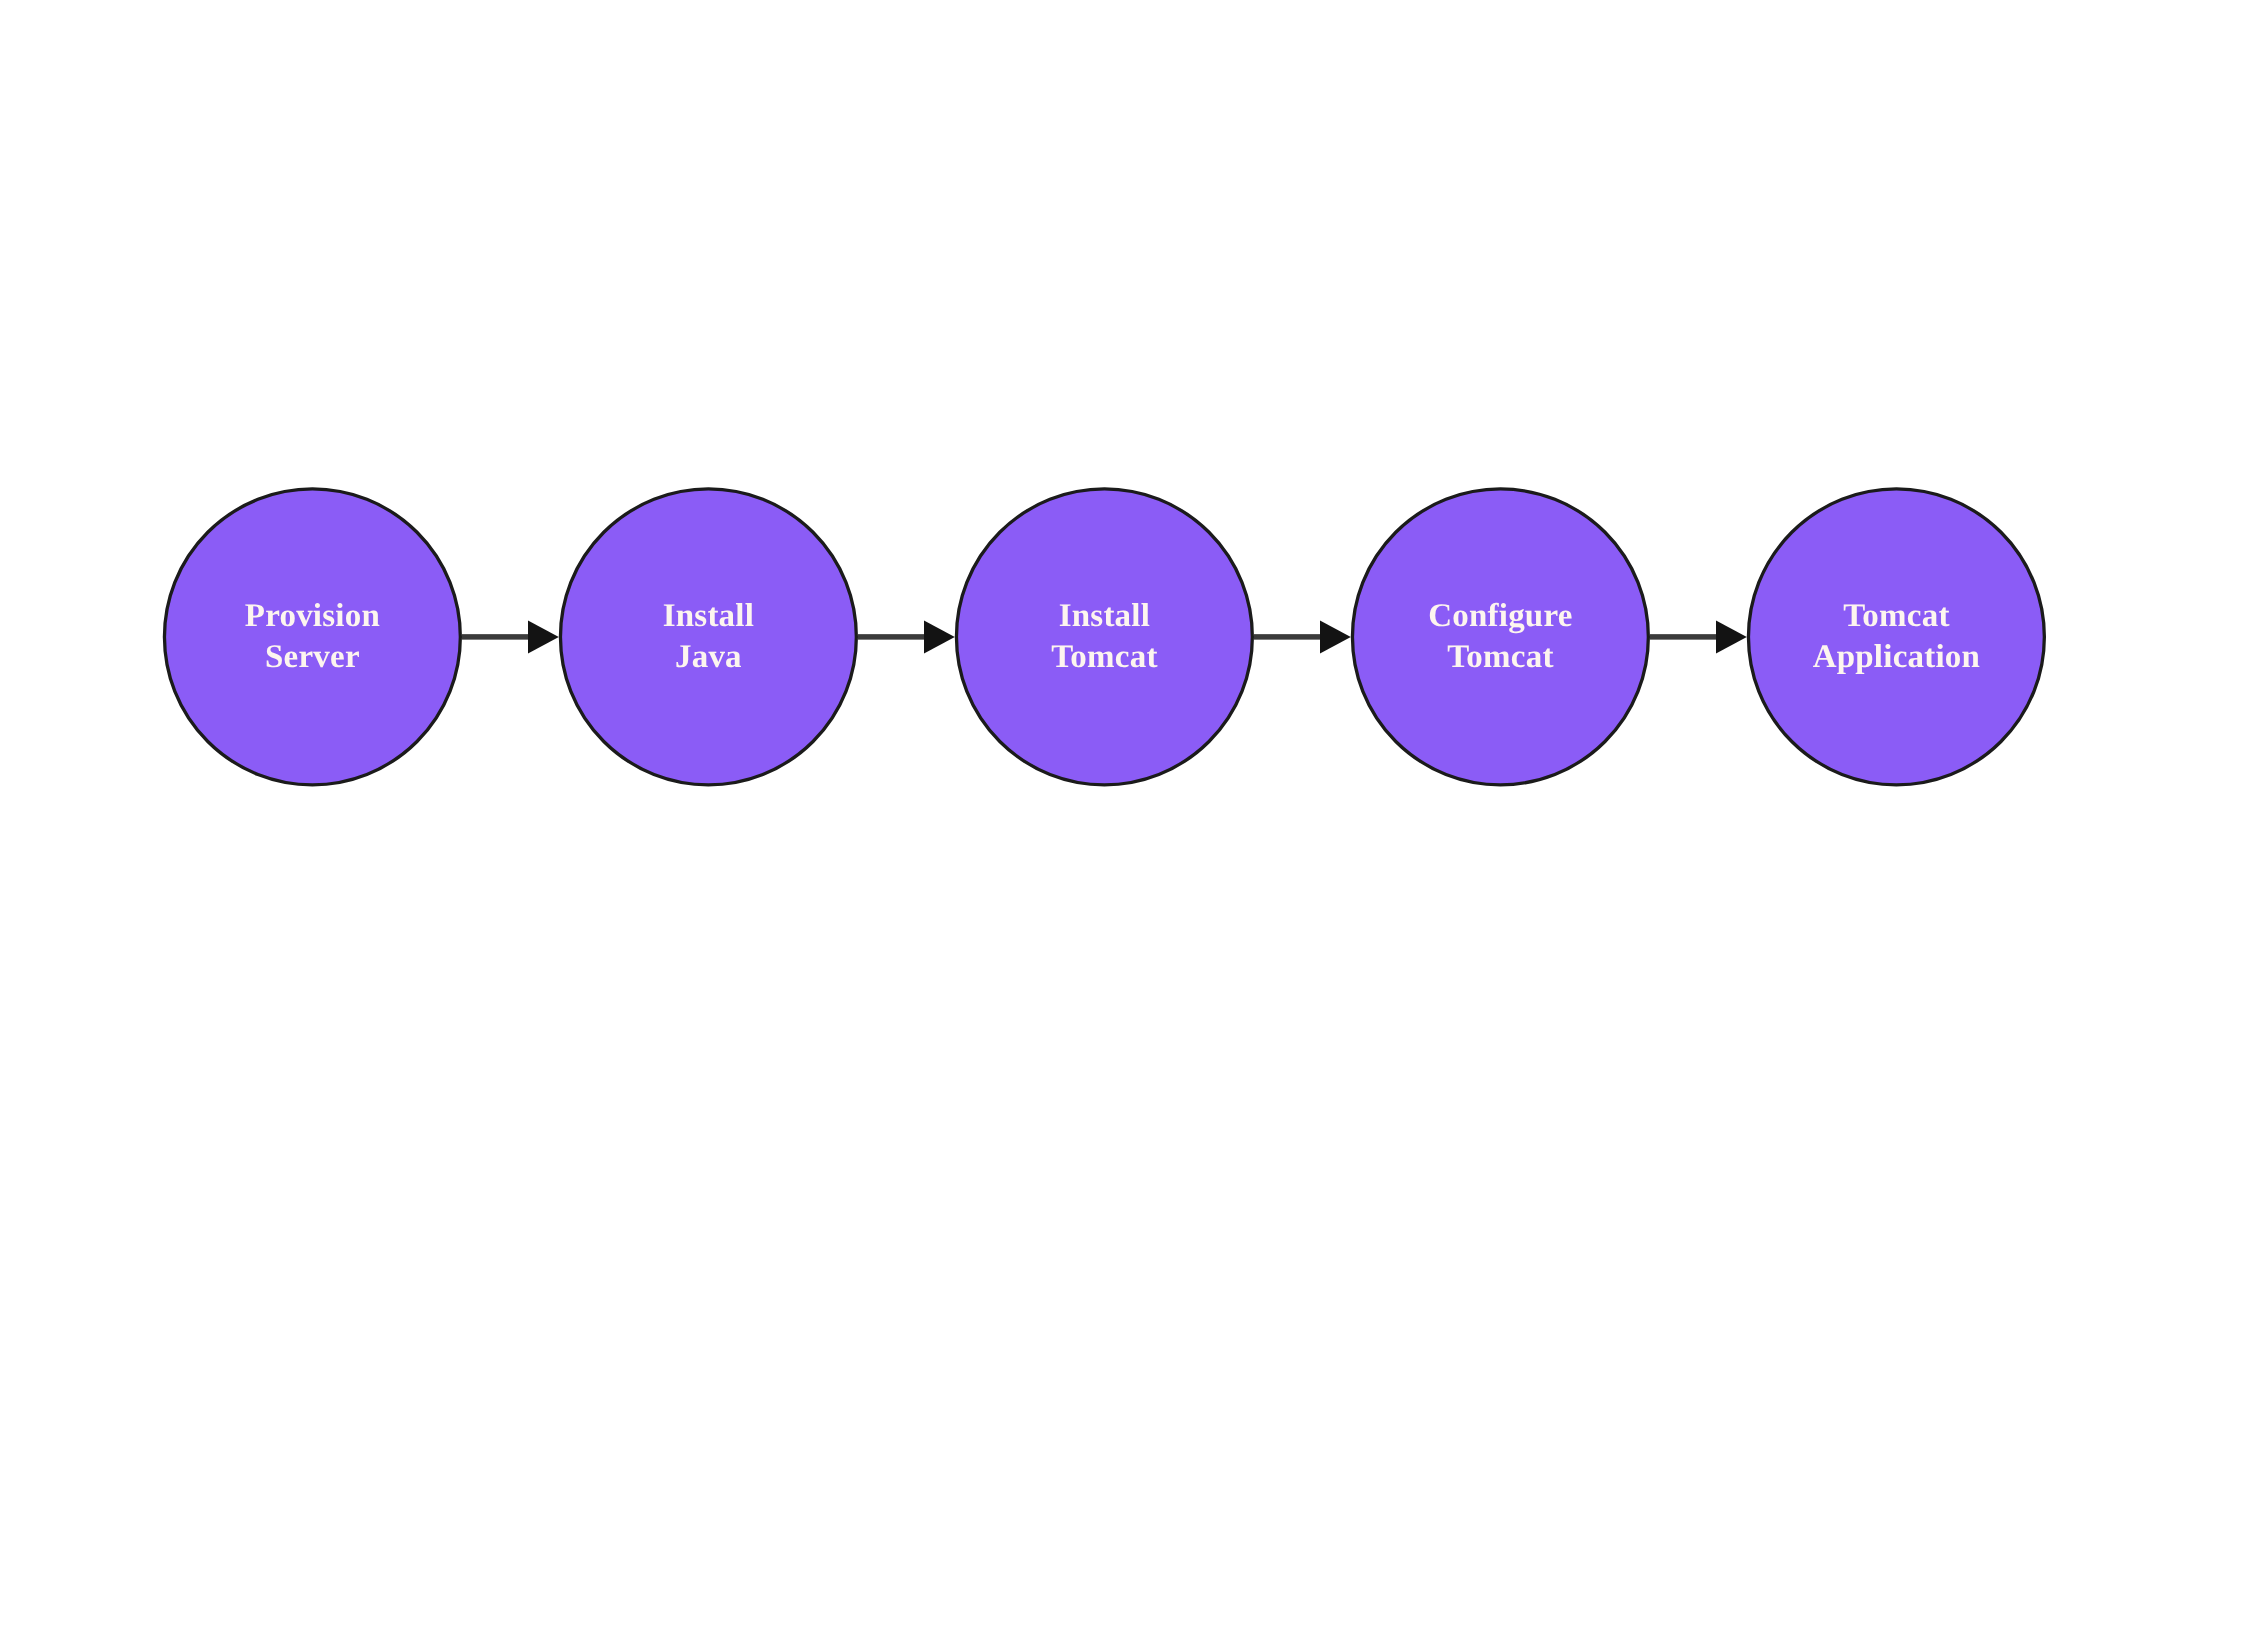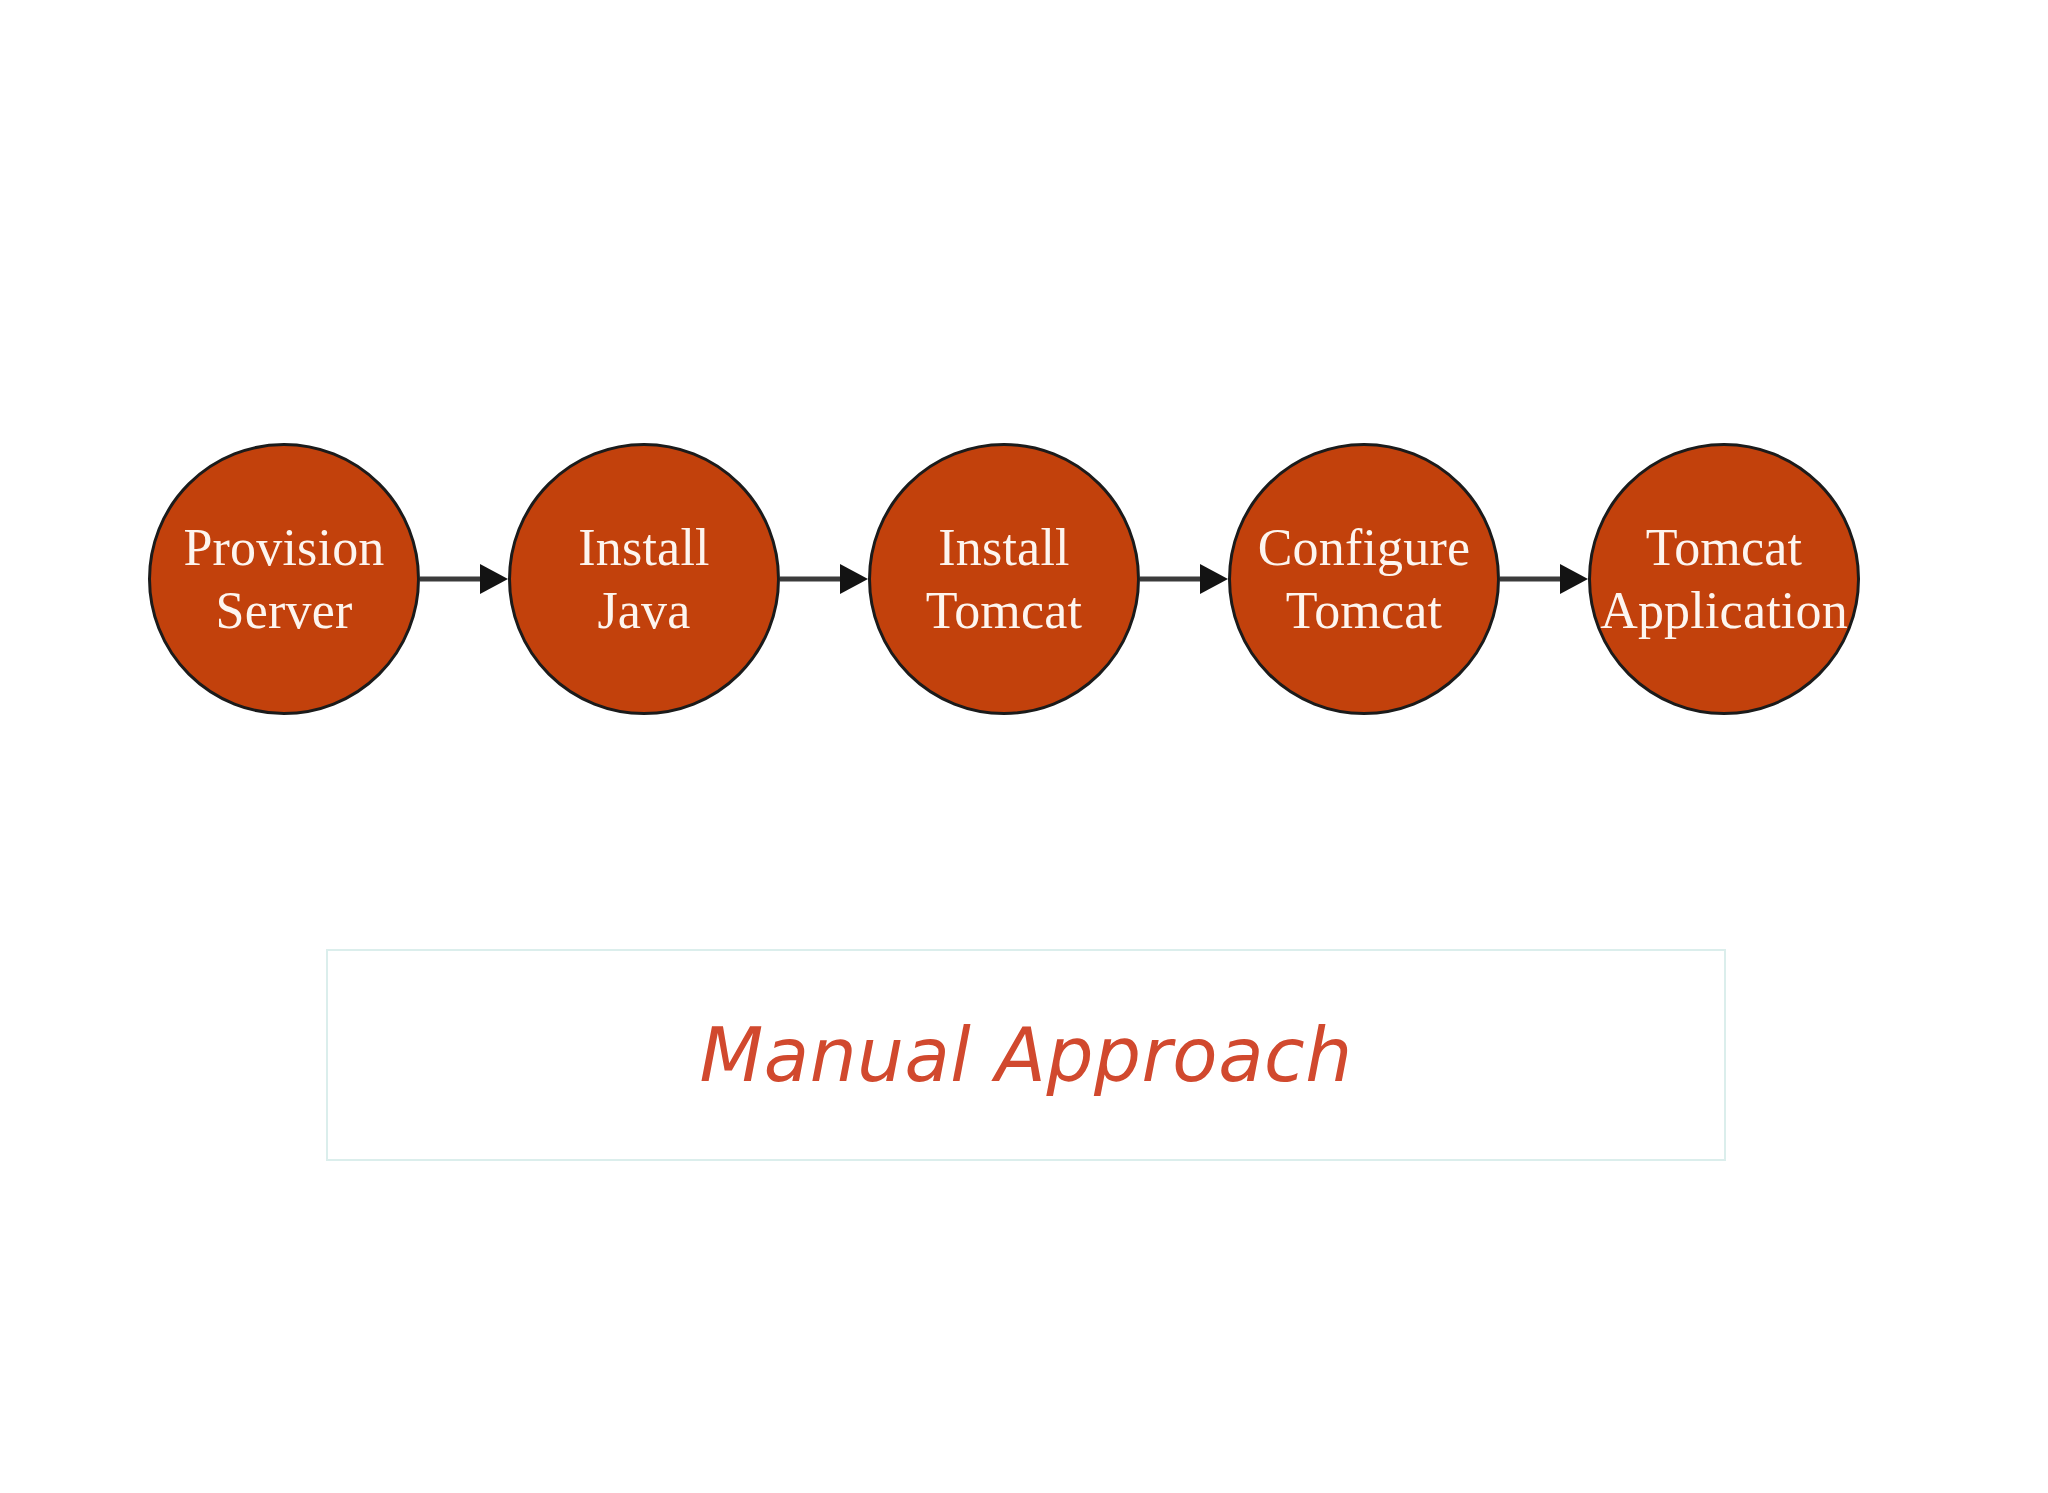--- a/index.html
+++ b/index.html
@@ -33,32 +33,32 @@
     flex-direction: row;
     align-items: center;
     justify-content: flex-start;
   }
 
   .node {
     flex: 0 0 auto;
     width: 272px;
     height: 272px;
     border-radius: 50%;
-    background: #c2410c;
+    background: #8b5cf6;
     border: 3px solid #1b1b1b;
     box-sizing: border-box;
     display: flex;
     align-items: center;
     justify-content: center;
     text-align: center;
     color: #fdf5ef;
     font-family: "Liberation Serif", serif;
-    font-size: 52px;
+    font-size: 30px;
     line-height: 1.22;
-    font-weight: 400;
+    font-weight: 700;
     letter-spacing: 0.2px;
     position: relative;
   }
 
   .node-label {
     display: block;
     padding: 0 18px;
     white-space: pre-line;
   }
 
@@ -161,17 +161,14 @@
       <span class="head"></span>
     </div>
 
     <div class="node">
       <span class="node-label">Tomcat
 Application</span>
     </div>
 
   </div>
 
-  <div class="caption-box">
-    <span class="caption-text">Manual Approach</span>
-  </div>
 
 </div>
 
 </body></html>

